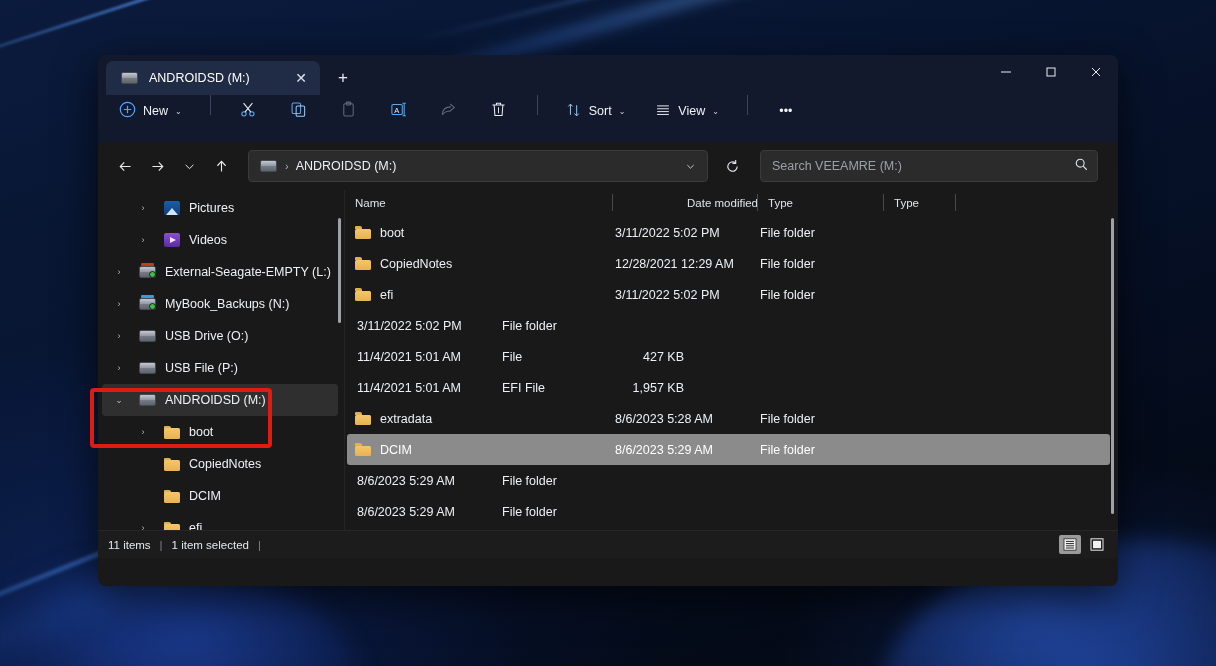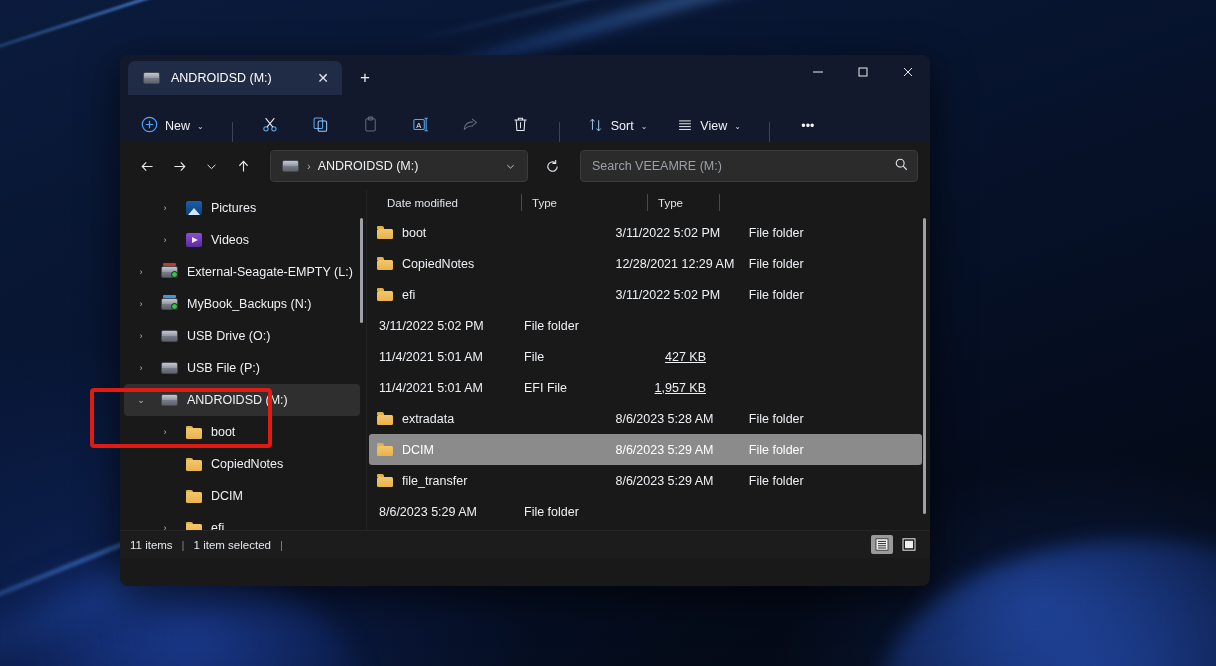--- a/index.html
+++ b/index.html
@@ -65,26 +65,25 @@
     left: -60px; top: 560px; width: 420px; height: 260px;
     border-radius: 50%;
     background: radial-gradient(ellipse at 60% 30%, rgba(40,82,195,0.5) 0%, rgba(20,48,130,0.2) 48%, rgba(0,0,0,0) 74%);
     filter: blur(12px);
   }
 
   
   #explorer {
     position: absolute;
     left: 98px; top: 55px;
-    width: 810px; height: 531px;
+    width: 1020px; height: 531px;
     border-radius: 8px;
     overflow: hidden;
     background: #191919;
     box-shadow: 0 12px 40px rgba(0,0,0,0.65);
-    margin-left: 22px;
   }
 
   
   .titlebar {
     position: relative;
     height: 40px;
     background: #13192c;
     display: flex;
     align-items: flex-end;
   }
@@ -139,21 +138,21 @@
     width: 45px; height: 34px;
     display: flex; align-items: center; justify-content: center;
     color: #e9edf3;
   }
 
   
   .toolbar {
     height: 47px;
     background: #13192c;
     display: flex;
-    align-items: flex-end;
+    align-items: flex-start;
     padding: 0 12px;
     gap: 12px;
   }
   .tb-btn {
     height: 32px;
     display: flex; align-items: center; justify-content: center;
     gap: 7px;
     padding: 0 9px;
     border-radius: 5px;
     color: #f0f2f6;
@@ -298,21 +297,21 @@
     padding-left: 10px;
   }
   .col::after {
     content: "";
     position: absolute;
     right: 0; top: 4px;
     width: 1px; height: 17px;
     background: #4a4a4a;
   }
   .col.name  { width: 258px; padding-left: 0; }
-  .col.date  { width: 145px; }
+  .col.date  { width: 145px; justify-content: flex-end; }
   .col.type  { width: 126px; }
   .col.size  { width: 72px; }
   .sortcaret {
     position: absolute;
     left: 130px; top: -6px;
     color: #c9cdd3;
     font-size: 9px;
   }
 
   .rows { padding-top: 1px; }
@@ -323,21 +322,21 @@
     margin: 0 8px 0 2px;
     border-radius: 3px;
     font-size: 12.5px;
     color: #edf0f4;
   }
   .row.selected { background: #8b8b8b; color: #ffffff; }
   .cell { padding-left: 10px; display: flex; align-items: center; gap: 9px; }
   .cell.name { width: 258px; padding-left: 8px; }
   .cell.date { width: 145px; }
   .cell.type { width: 126px; text-align: right; }
-  .cell.size { width: 72px; justify-content: flex-end; padding-right: 6px; text-decoration: underline; }
+  .cell.size { width: 72px; justify-content: flex-end; padding-right: 6px; }
   .fl-thumb {
     position: absolute;
     right: 4px; top: 28px;
     width: 3px; height: 296px;
     background: #9ea2a8;
     border-radius: 2px;
   }
 
   
   .statusbar {
@@ -733,20 +732,24 @@
                 <span class="folder-ico"></span>
               </span>
               <span>efi</span>
             </div>
           </div>
         <div class="sb-thumb"></div>
       </div>
 
       <div class="filelist">
         <div class="colheader">
+          <div class="col name">
+            <span>Name</span>
+            <span class="sortcaret">⌃</span>
+          </div>
           <div class="col date">
             <span>Date modified</span>
           </div>
           <div class="col type">
             <span>Type</span>
           </div>
           <div class="col size">
             <span>Type</span>
           </div>
         </div>
@@ -816,26 +819,20 @@
                 <span style="display: flex;">
                   <span class="folder-ico"></span>
                 </span>
                 <span>DCIM</span>
               </div>
               <div class="cell date">8/6/2023 5:29 AM</div>
               <div class="cell type">File folder</div>
               <div class="cell size"></div>
             </div>
             <div class="row">
-              <div class="cell name">
-                <span style="display: flex;">
-                  <span class="folder-ico"></span>
-                </span>
-                <span>file_transfer</span>
-              </div>
               <div class="cell date">8/6/2023 5:29 AM</div>
               <div class="cell type">File folder</div>
               <div class="cell size"></div>
             </div>
             <div class="row">
               <div class="cell date">8/6/2023 5:29 AM</div>
               <div class="cell type">File folder</div>
               <div class="cell size"></div>
             </div>
             <div class="row">

